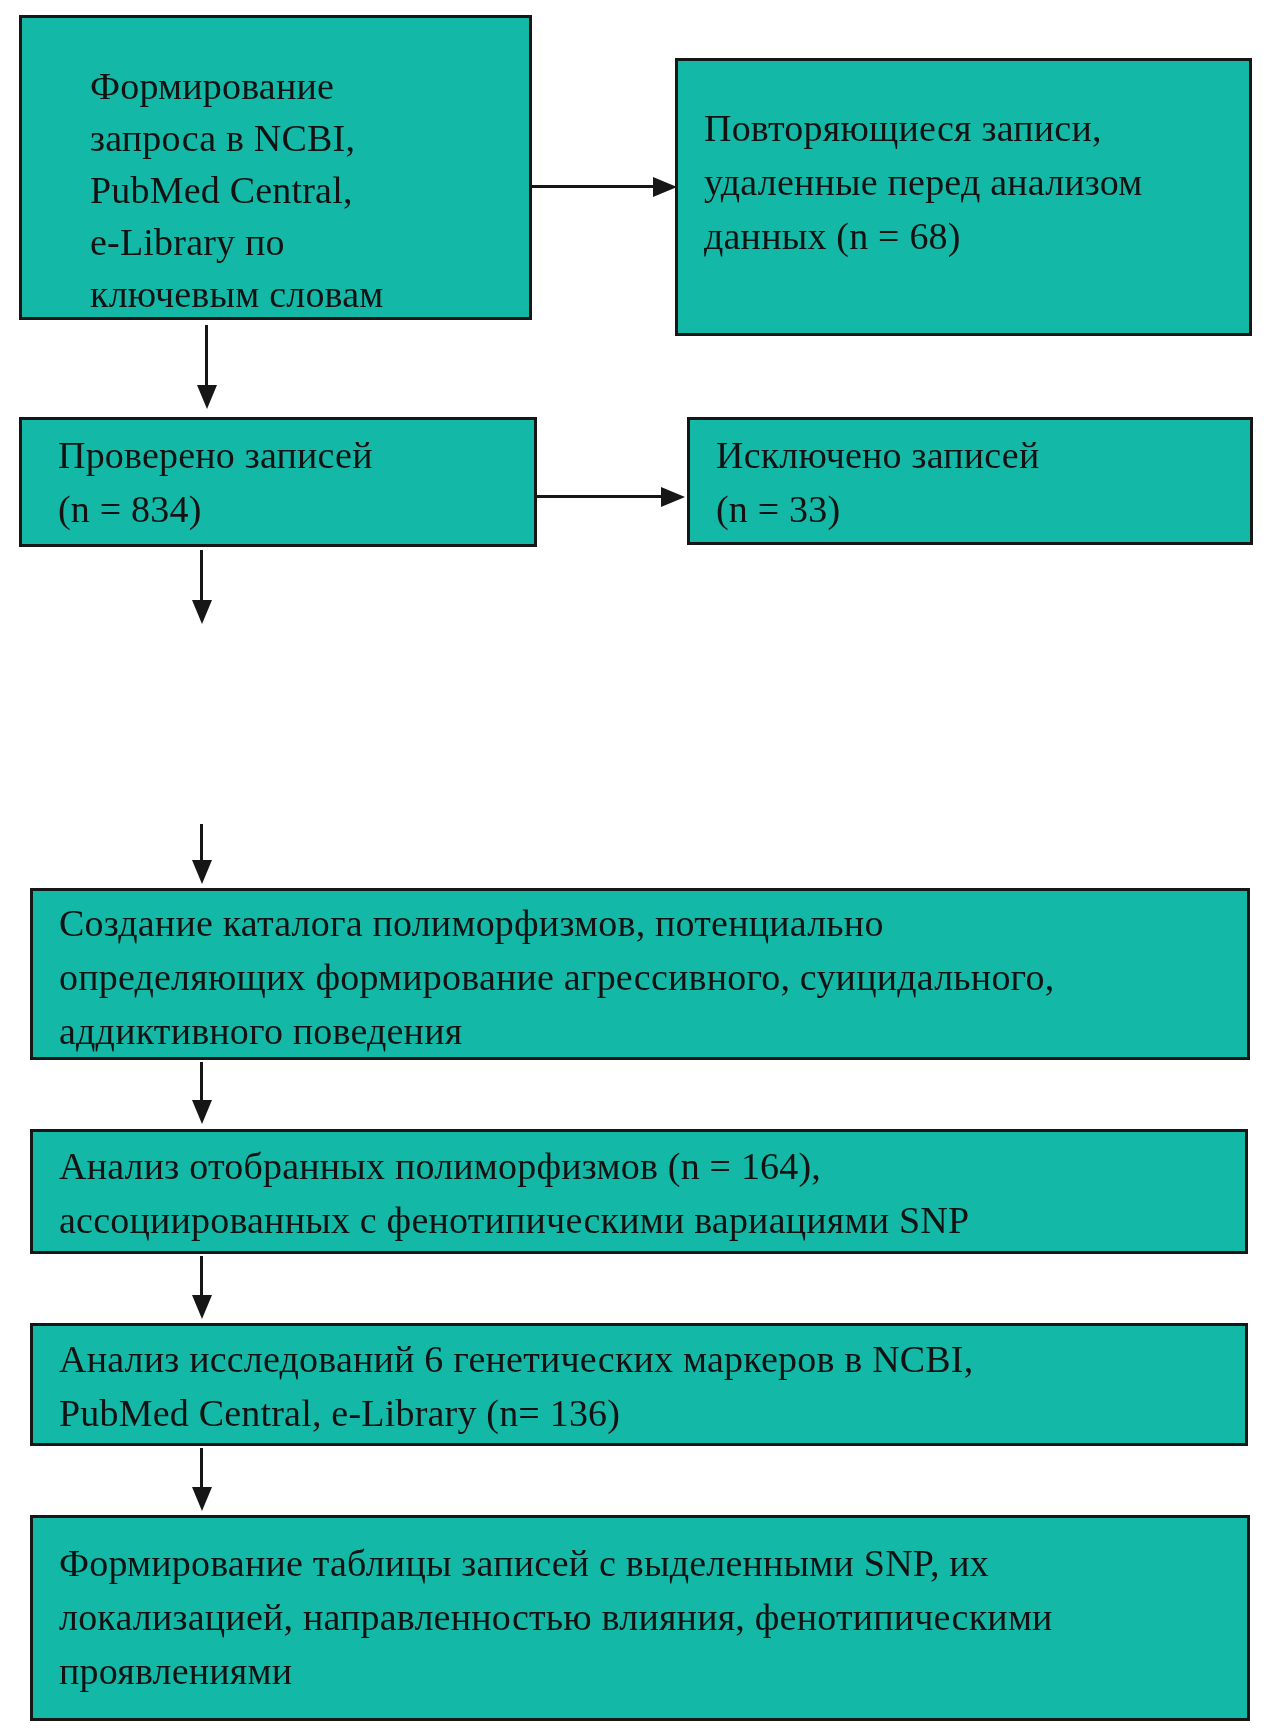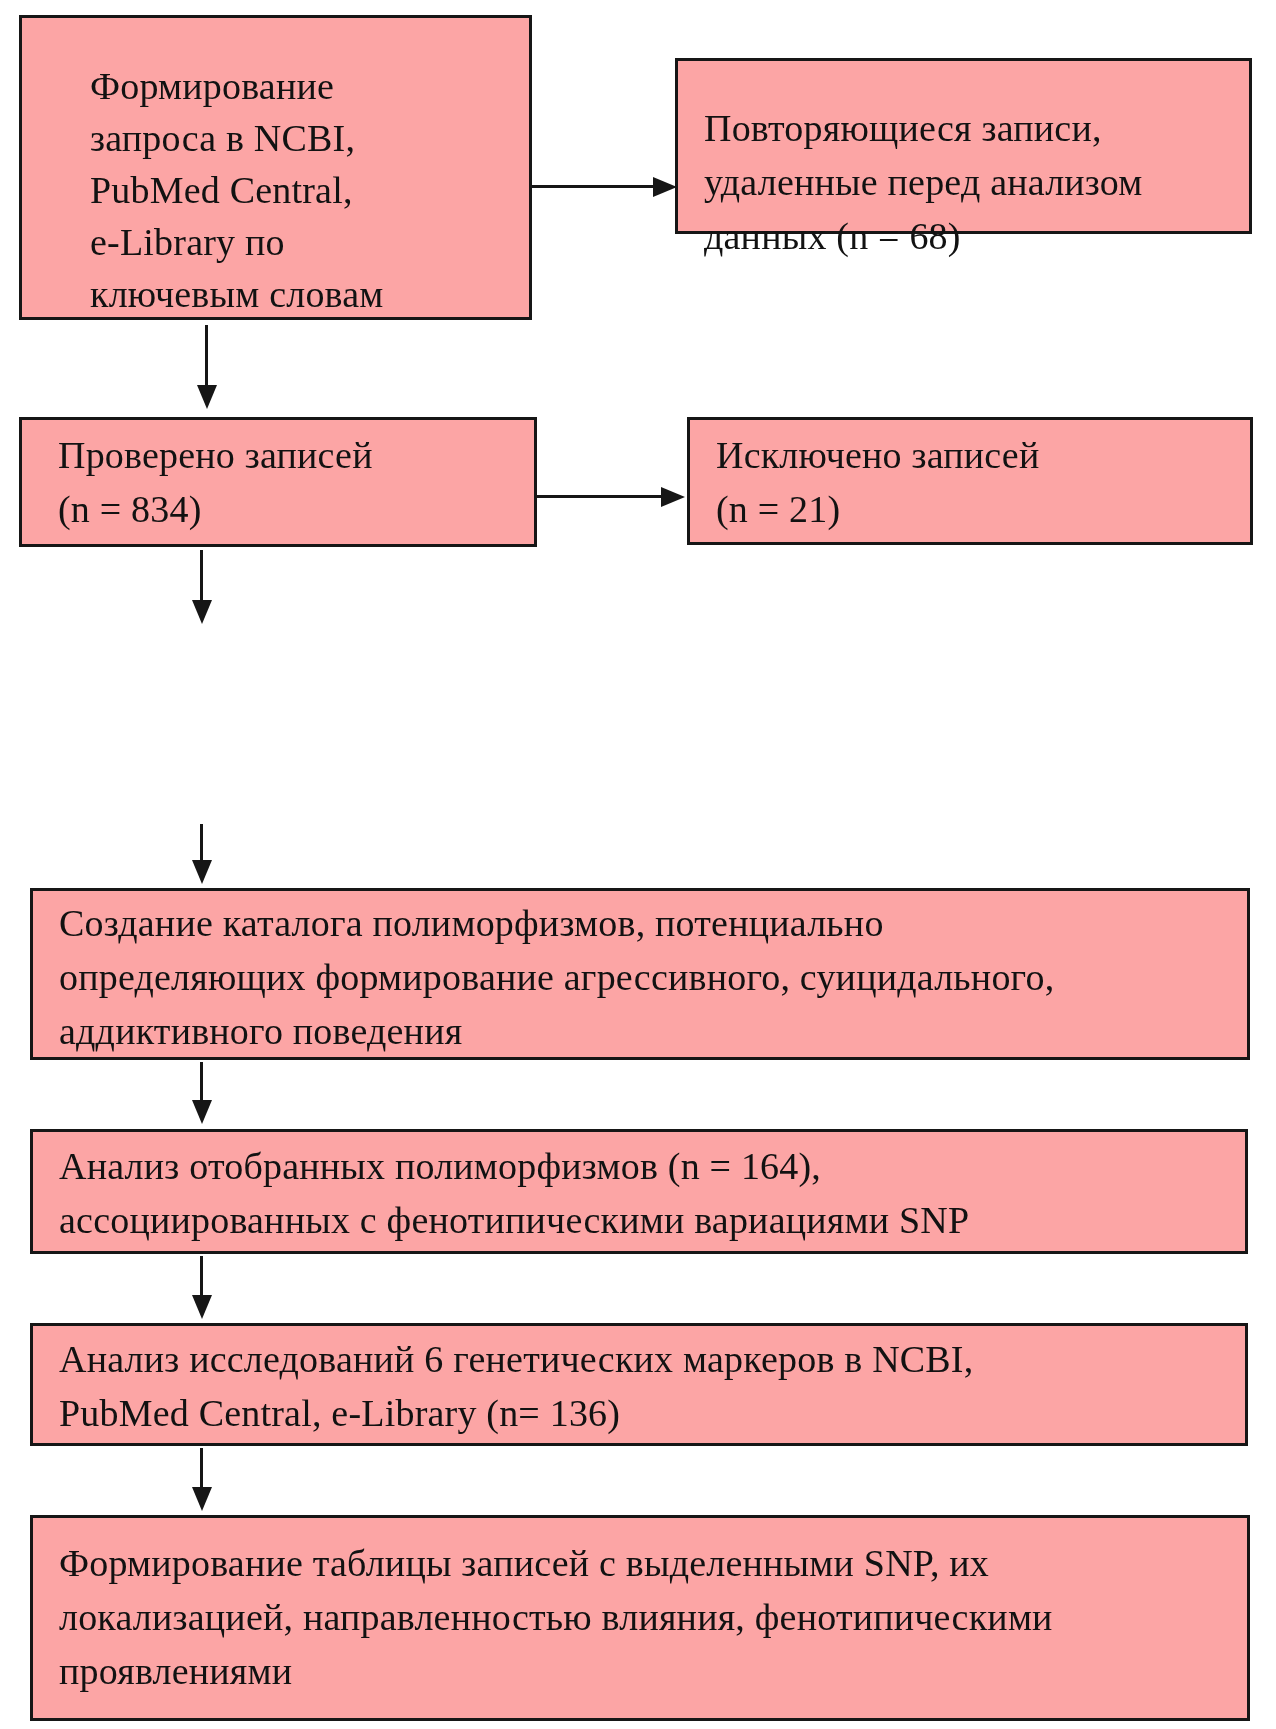--- a/index.html
+++ b/index.html
@@ -8,33 +8,33 @@
     width:1276px;height:1729px;
     background:#ffffff;
     font-family:"Liberation Serif","DejaVu Serif",serif;
     color:#121212;
     overflow:hidden;
   }
   .box{
     position:absolute;
     box-sizing:border-box;
     border:3px solid #161616;
-    background:#fca5a5;
+    background:#14b8a6;
   }
   .txt{
     display:block;
     white-space:pre-line;
     font-size:38px;
     line-height:54px;
     letter-spacing:0.2px;
   }
   
   .b-query    {left:19px;  top:15px;   width:513px;  height:305px; padding:42px 14px 0 68px;}
   .b-query .txt{line-height:52px;}
-  .b-dup      {left:675px; top:58px;   width:577px;  height:176px; padding:40px 14px 0 26px;}
+  .b-dup      {left:675px; top:58px;   width:577px;  height:278px; padding:40px 14px 0 26px;}
   .b-screen   {left:19px;  top:417px;  width:518px;  height:130px; padding:8px 14px 0 36px;}
   .b-excl     {left:687px; top:417px;  width:566px;  height:128px; padding:8px 14px 0 26px;}
   .b-genes    {left:30px;  top:630px;  width:1220px; height:192px; padding:12px 16px 0 26px;}
   .b-catalog  {left:30px;  top:888px;  width:1220px; height:172px; padding:5px 16px 0 26px;}
   .b-poly     {left:30px;  top:1129px; width:1218px; height:125px; padding:7px 16px 0 26px;}
   .b-markers  {left:30px;  top:1323px; width:1218px; height:123px; padding:6px 24px 0 26px;}
   .b-table    {left:30px;  top:1515px; width:1220px; height:206px; padding:18px 16px 0 26px;}
 
   
   .shaft{position:absolute;background:#161616;}
@@ -88,21 +88,21 @@
     <div class="shaft a2-s"></div>
     <div class="head-down a2-h"></div>
   </div>
 
   <div class="box b-screen">
     <span class="txt">Проверено записей
 (n = 834)</span>
   </div>
   <div class="box b-excl">
     <span class="txt">Исключено записей
-(n = 21)</span>
+(n = 33)</span>
   </div>
 
   <div>
     <div class="shaft a3-s"></div>
     <div class="head-right a3-h"></div>
   </div>
   <div>
     <div class="shaft a4-s"></div>
     <div class="head-down a4-h"></div>
   </div>

